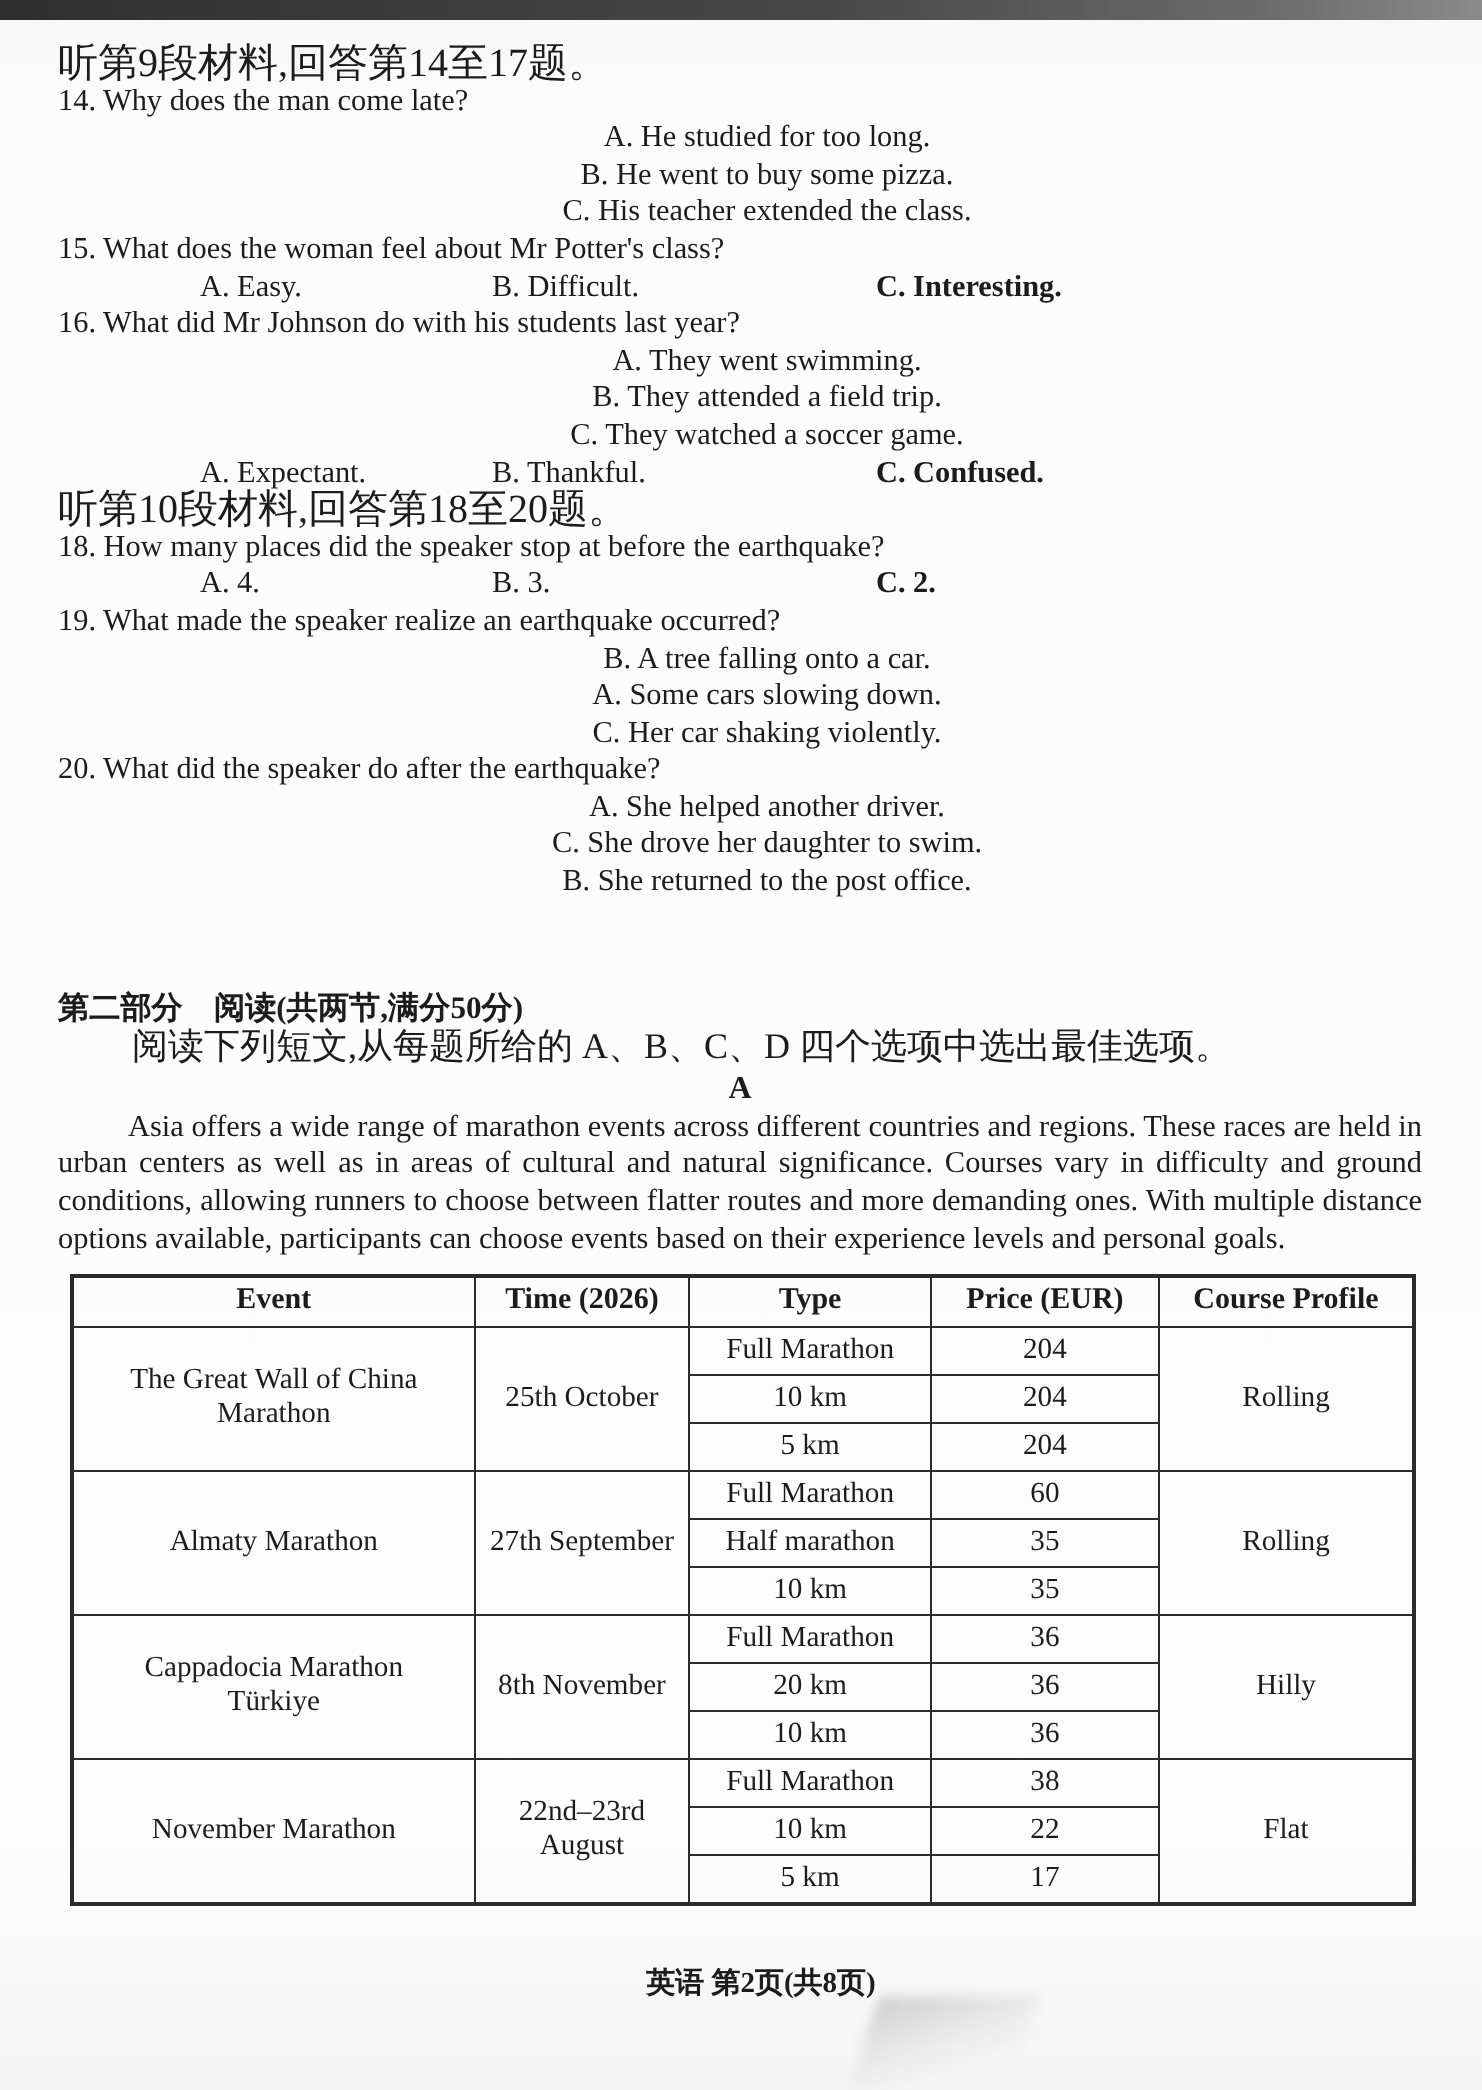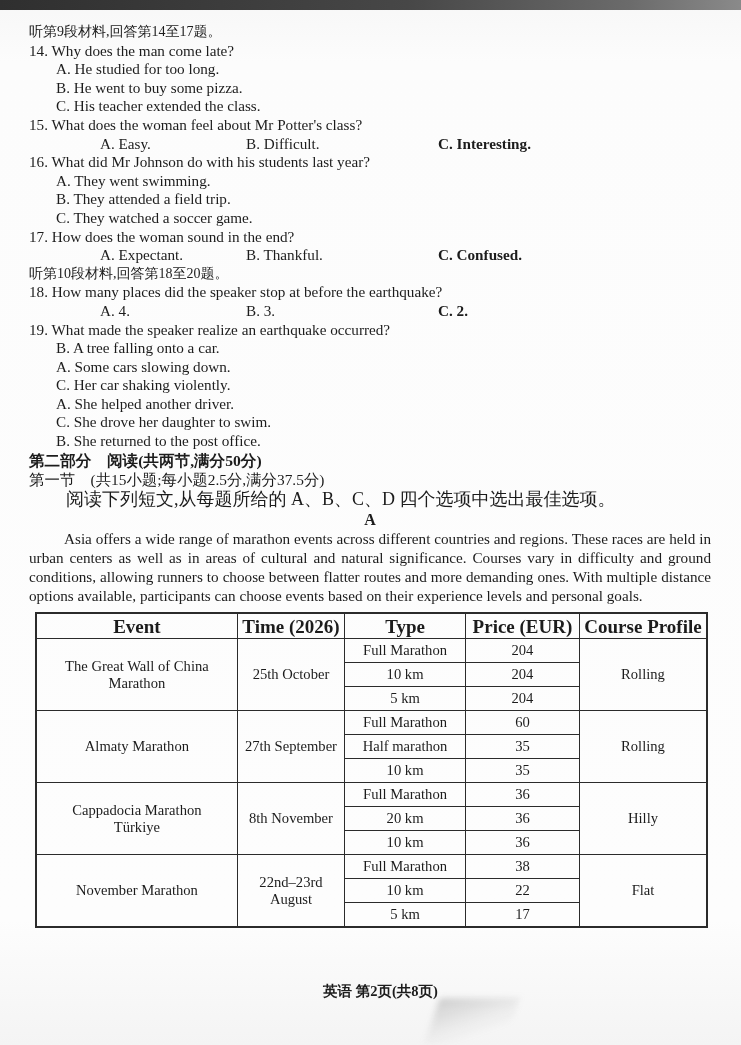--- a/index.html
+++ b/index.html
@@ -14,29 +14,29 @@
   }
   .top-strip{
     position:absolute;top:0;left:0;width:100%;height:10px;
     background:linear-gradient(90deg,#2f2f2f 0%,#474747 55%,#6b6b6b 85%,#8a8a8a 100%);
   }
   .content{
     position:absolute;top:23px;left:29px;width:682px;
   }
   
   .l-line{font-size:15.2px;line-height:18.6px;white-space:nowrap;}
-  .cn-header{font-size:14px;}
-  .opt-stacked{padding-left:27px;}
+  .cn-header{font-size:20px;}
+  .opt-stacked{padding-left:27px;text-align:center;}
   .opt-inline{position:relative;height:18.6px;}
   .opt-inline span{position:absolute;top:0;}
   .opt-inline .pos-0{left:27px;margin-left:44px;}
   .opt-inline .pos-1{left:217px;}
   .opt-inline .pos-2{left:409px;font-weight:bold;}
   
-  .part-header{font-weight:700;font-size:15.6px;line-height:19.5px;}
+  .part-header{font-weight:700;font-size:15.6px;line-height:19.5px;margin-top:44px;}
   .sec-header{font-size:15.4px;line-height:19.5px;}
   .instruction{font-size:18px;line-height:19.5px;padding-left:37px;}
   .passage-label{text-align:center;font-weight:700;font-size:16px;line-height:19px;margin-top:1px;}
   .passage{
     font-size:15.2px;line-height:18.8px;text-align:justify;text-indent:35px;
     margin-top:1px;
   }
   
   table.marathon{
     border-collapse:collapse;
@@ -45,21 +45,21 @@
     table-layout:fixed;
   }
   table.marathon td,table.marathon th{
     border:1.2px solid #2b2b2b;
     text-align:center;vertical-align:middle;
     font-size:14.6px;line-height:17px;
     padding:2px 4px;
     height:19px;
     font-weight:normal;
   }
-  table.marathon th{font-weight:700;font-size:19px;height:20px;}
+  table.marathon th{font-weight:700;font-size:15px;height:20px;}
   table.marathon{border:2px solid #2b2b2b;}
   .event-cell{padding:2px 24px !important;}
   
   .footer{
     position:absolute;top:982px;left:0;width:100%;
     text-align:center;font-weight:700;font-size:14.5px;
     transform:translateX(10px);
   }
   .page-shadow{
     position:absolute;top:998px;left:432px;width:80px;height:46px;
@@ -85,44 +85,43 @@
         <div class="l-line">15. What does the woman feel about Mr Potter's class?</div>
         <div class="l-line opt-inline">
           <span class="pos-0">A. Easy.</span>
           <span class="pos-1">B. Difficult.</span>
           <span class="pos-2">C. Interesting.</span>
         </div>
         <div class="l-line">16. What did Mr Johnson do with his students last year?</div>
         <div class="l-line opt-stacked">A. They went swimming.</div>
         <div class="l-line opt-stacked">B. They attended a field trip.</div>
         <div class="l-line opt-stacked">C. They watched a soccer game.</div>
-        <div class="l-line">17. How does the woman sound in the end?</div>
         <div class="l-line opt-inline">
           <span class="pos-0">A. Expectant.</span>
           <span class="pos-1">B. Thankful.</span>
           <span class="pos-2">C. Confused.</span>
         </div>
         <div class="l-line cn-header">听第10段材料,回答第18至20题。</div>
         <div class="l-line">18. How many places did the speaker stop at before the earthquake?</div>
         <div class="l-line opt-inline">
           <span class="pos-0">A. 4.</span>
           <span class="pos-1">B. 3.</span>
           <span class="pos-2">C. 2.</span>
         </div>
         <div class="l-line">19. What made the speaker realize an earthquake occurred?</div>
         <div class="l-line opt-stacked">B. A tree falling onto a car.</div>
         <div class="l-line opt-stacked">A. Some cars slowing down.</div>
         <div class="l-line opt-stacked">C. Her car shaking violently.</div>
+        <div class="l-line">20. What did the speaker do after the earthquake?</div>
         <div class="l-line opt-stacked">A. She helped another driver.</div>
         <div class="l-line opt-stacked">C. She drove her daughter to swim.</div>
         <div class="l-line opt-stacked">B. She returned to the post office.</div>
       </div>
 
     <div class="part-header">第二部分　阅读(共两节,满分50分)</div>
-    <div class="sec-header">第一节　(共15小题;每小题2.5分,满分37.5分)</div>
     <div class="instruction">阅读下列短文,从每题所给的 A、B、C、D 四个选项中选出最佳选项。</div>
 
     <div class="passage-label">A</div>
     <div class="passage">Asia offers a wide range of marathon events across different countries and regions. These races are held in urban centers as well as in areas of cultural and natural significance. Courses vary in difficulty and ground conditions, allowing runners to choose between flatter routes and more demanding ones. With multiple distance options available, participants can choose events based on their experience levels and personal goals.</div>
 
     <table class="marathon">
       <colgroup>
         <col style="width:30%">
           <col style="width:16%">
           <col style="width:18%">

